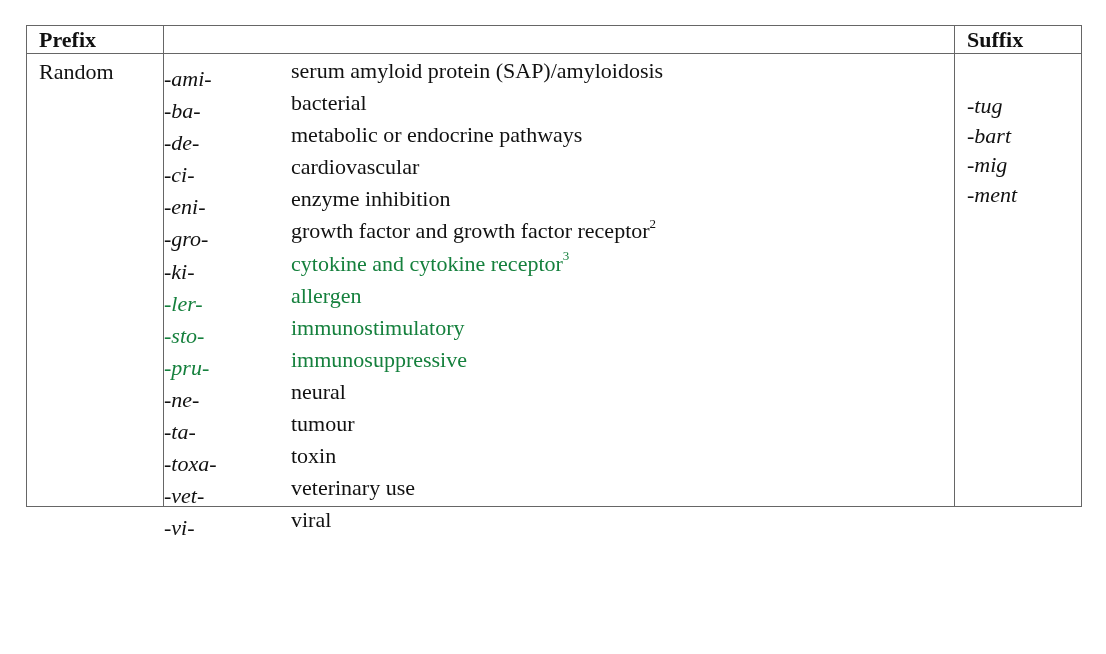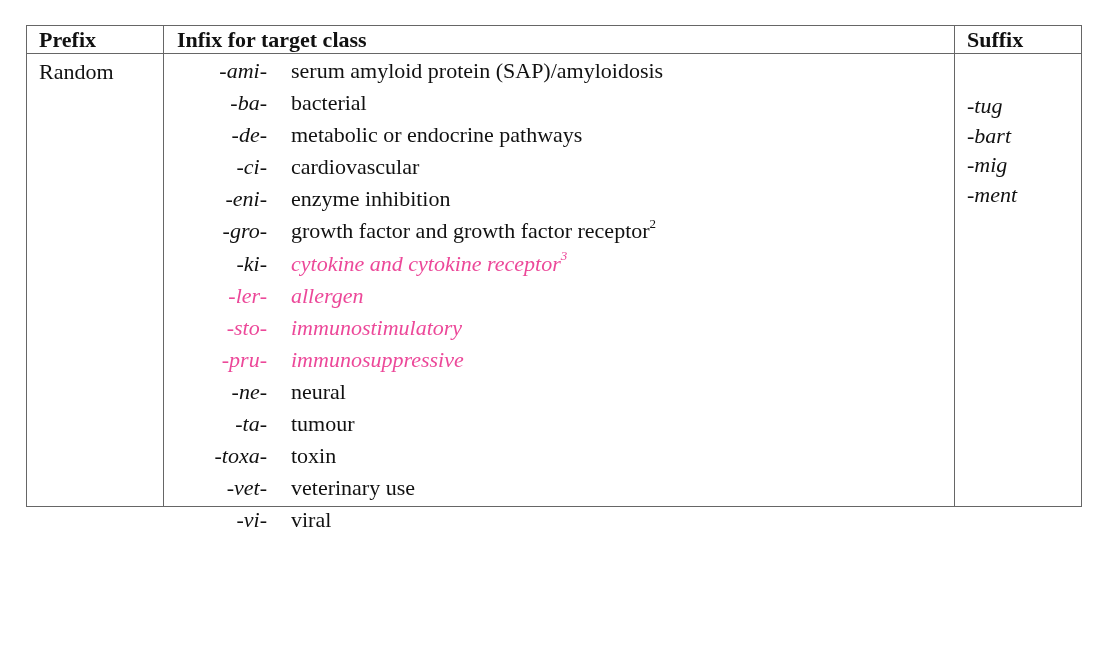--- a/index.html
+++ b/index.html
@@ -6,37 +6,36 @@
     body { width: 1106px; height: 654px; position: relative; overflow: hidden;
            font-family: "Liberation Serif", "DejaVu Serif", serif; color: #111; }
     .tbl { position: absolute; left: 26px; top: 25px; width: 1056px; height: 482px;
            border: 1.5px solid #666; box-sizing: border-box; }
     .vline { position: absolute; top: 0; bottom: 0; width: 0; border-left: 1.5px solid #666; }
     .hline { position: absolute; left: 0; right: 0; height: 0; border-top: 1.5px solid #666; top: 27px; }
     .hdr { position: absolute; top: 0; height: 27px; line-height: 28px; font-weight: bold; font-size: 22px; }
     .prefix-val { position: absolute; left: 12px; top: 30px; font-size: 22px; line-height: 32px; }
     .rows { position: absolute; left: 137px; top: 29px; }
     .row { height: 32.1px; line-height: 32px; font-size: 22px; white-space: nowrap; position: relative; }
-    .infix { display: inline-block; width: 103px; text-align: right; font-style: italic; }
+    .infix { display: inline-block; width: 103px; font-style: italic; margin-top: 8px; }
     .desc { position: absolute; left: 127px; top: 0; }
     .desc sup { font-size: 13px; line-height: 0; position: relative; top: -2px; vertical-align: super; }
-    .green { color: #ec4899; font-style: italic; }
+    .green { color: #15803d; }
     .suffix { position: absolute; left: 940px; top: 29px; margin-top: 36px; }
     .suffix .s { font-style: italic; font-size: 22px; line-height: 29.5px; }
   </style>
 </head>
 <body>
 
 <div class="tbl">
   <div class="vline" style="left:136px"></div>
   <div class="vline" style="left:927px"></div>
   <div class="hline"></div>
 
   <div class="hdr" style="left:12px">Prefix</div>
-  <div class="hdr" style="left:150px">Infix for target class</div>
   <div class="hdr" style="left:940px">Suffix</div>
 
   <div class="prefix-val">Random</div>
 
   <div class="rows" id="rows">
       <div class="row"><span class="infix">-ami-</span><span class="desc"><span>serum amyloid protein (SAP)/amyloidosis</span></span></div>
       <div class="row"><span class="infix">-ba-</span><span class="desc"><span>bacterial</span></span></div>
       <div class="row"><span class="infix">-de-</span><span class="desc"><span>metabolic or endocrine pathways</span></span></div>
       <div class="row"><span class="infix">-ci-</span><span class="desc"><span>cardiovascular</span></span></div>
       <div class="row"><span class="infix">-eni-</span><span class="desc"><span>enzyme inhibition</span></span></div>

